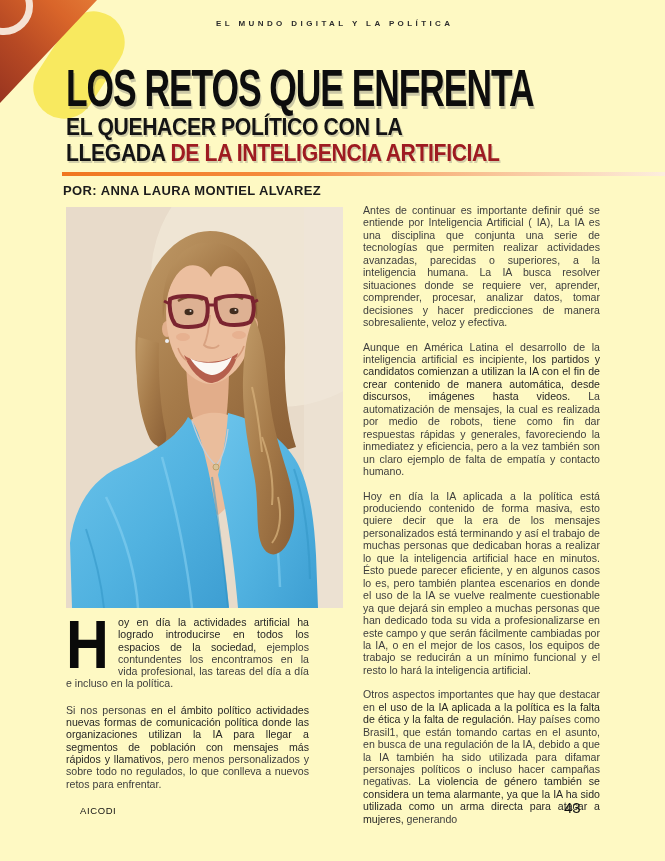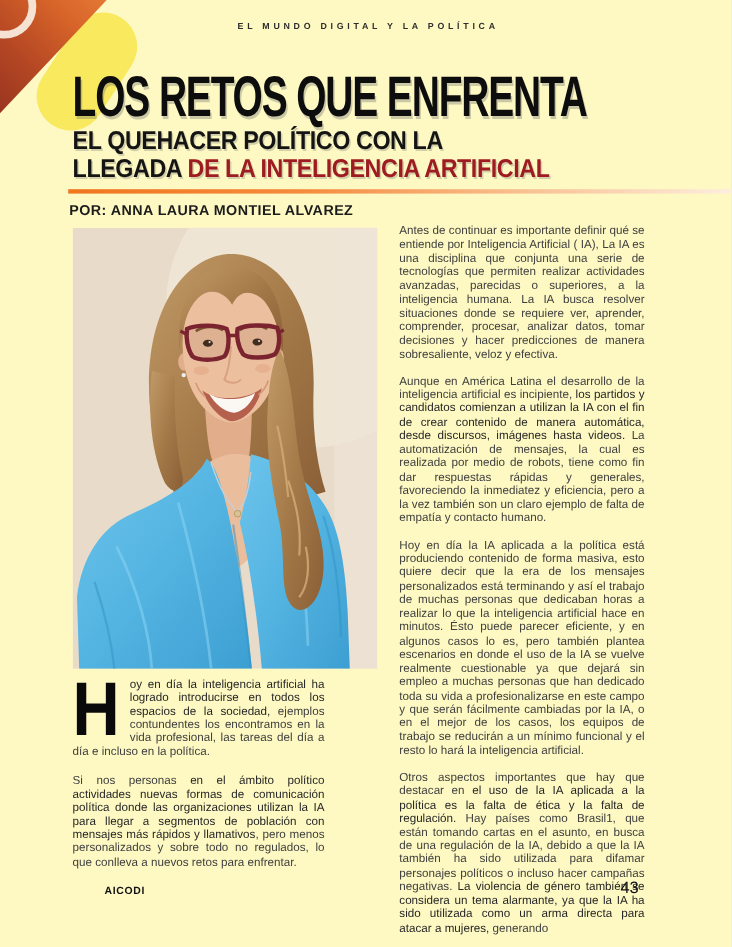--- a/index.html
+++ b/index.html
@@ -30,33 +30,33 @@
   .rule{position:absolute;left:62px;top:172px;width:603px;height:4px;z-index:4;
         background:linear-gradient(to right,#f0761f 0%,#f58b3c 35%,#f8c294 70%,#fdeede 100%);}
   .byline{position:absolute;left:63px;top:183px;font-size:13px;font-weight:bold;
           letter-spacing:.4px;color:#1c1c1c;z-index:4;}
 
   
   .photo{position:absolute;left:66px;top:207px;width:277px;height:401px;z-index:4;}
   .photo svg{display:block;}
 
   
-  .para{margin:0 14px 12px 0;text-align:justify;}
+  .para{margin:0 0 12px 0;text-align:justify;}
   .para b{font-weight:normal;color:#262626;}
   .col-left{position:absolute;left:66px;top:616px;width:243px;font-size:10.6px;
             line-height:12.3px;z-index:4;}
   .col-left .dropcap-para{margin-bottom:14px;}
   .dropcap{float:left;width:44px;font-size:69px;line-height:52px;font-weight:bold;color:#0a0a0a;
            margin:3px 8px 0 0;transform:scaleX(.86);transform-origin:left top;}
   .col-right{position:absolute;left:363px;top:204px;width:237px;font-size:10.6px;
              line-height:12.45px;z-index:4;}
 
   
-  .footer-brand{position:absolute;left:80px;top:805px;font-size:9.5px;font-weight:bold;
-                letter-spacing:.6px;color:#111;z-index:4;margin-left:15px;}
+  .footer-brand{position:absolute;left:80px;top:805px;font-size:9.5px;font-weight:normal;
+                letter-spacing:.6px;color:#111;z-index:4;}
   .footer-page{position:absolute;left:564px;top:799px;font-size:15px;font-weight:normal;
                color:#111;z-index:4;}
 </style>
 </head>
 <body>
 
 <div class="page">
 
   <div class="deco-pill"></div>
   <div class="deco-wedge"></div>
@@ -161,21 +161,21 @@
         <path d="M 104,92 C 112,88 132,88 140,92 C 143,99 142,112 138,117 C 130,121 114,121 109,117 C 104,110 103,99 104,92 Z" stroke-width="4"></path>
         <path d="M 150,92 C 158,88 178,88 186,91 C 189,98 188,110 184,115 C 176,119 160,119 155,115 C 150,108 149,98 150,92 Z" stroke-width="4"></path>
         <path d="M 140,98 L 150,98" stroke-width="3" fill="none"></path>
         <path d="M 104,97 L 98,94" stroke-width="3" fill="none"></path>
         <path d="M 186,96 L 192,93" stroke-width="3" fill="none"></path>
       </g>
     </svg>
   </div>
 
   <div class="col-left">
-    <p class="para dropcap-para"><span class="dropcap">H</span><span><b>oy en día la inteligencia artificial ha logrado introducirse en todos los espacios de la sociedad,</b><span> ejemplos contundentes los encontramos en la vida profesional, las tareas del día a día e incluso en la política.</span></span></p>
+    <p class="para dropcap-para"><span class="dropcap">H</span><span><b>oy en día la actividades artificial ha logrado introducirse en todos los espacios de la sociedad,</b><span> ejemplos contundentes los encontramos en la vida profesional, las tareas del día a día e incluso en la política.</span></span></p>
     <p class="para"><span>Si nos personas </span><b>en el ámbito político actividades nuevas formas de comunicación política donde las organizaciones utilizan la IA para llegar a segmentos de población con mensajes más rápidos y llamativos</b><span>, pero menos personalizados y sobre todo no regulados, lo que conlleva a nuevos retos para enfrentar.</span></p>
   </div>
 
   <div class="col-right">
     <p class="para"><span>Antes de continuar es importante definir qué se entiende por Inteligencia Artificial ( IA), La IA es una disciplina que conjunta una serie de tecnologías que permiten realizar actividades avanzadas, parecidas o superiores, a la inteligencia humana. La IA busca resolver situaciones donde se requiere ver, aprender, comprender, procesar, analizar datos, tomar decisiones y hacer predicciones de manera sobresaliente, veloz y efectiva.</span></p>
     <p class="para"><span>Aunque en América Latina el desarrollo de la inteligencia artificial es incipiente, </span><b>los partidos y candidatos comienzan a utilizan la IA con el fin de crear contenido de manera automática, desde discursos, imágenes hasta videos.</b><span> La automatización de mensajes, la cual es realizada por medio de robots, tiene como fin dar respuestas rápidas y generales, favoreciendo la inmediatez y eficiencia, pero a la vez también son un claro ejemplo de falta de empatía y contacto humano.</span></p>
     <p class="para"><span>Hoy en día la IA aplicada a la política está produciendo contenido de forma masiva, esto quiere decir que la era de los mensajes personalizados está terminando y así el trabajo de muchas personas que dedicaban horas a realizar lo que la inteligencia artificial hace en minutos. Ésto puede parecer eficiente, y en algunos casos lo es, pero también plantea escenarios en donde el uso de la IA se vuelve realmente cuestionable ya que dejará sin empleo a muchas personas que han dedicado toda su vida a profesionalizarse en este campo y que serán fácilmente cambiadas por la IA, o en el mejor de los casos, los equipos de trabajo se reducirán a un mínimo funcional y el resto lo hará la inteligencia artificial.</span></p>
     <p class="para"><span>Otros aspectos importantes que hay que destacar en </span><b>el uso de la IA aplicada a la política es la falta de ética y la falta de regulación.</b><span> Hay países como Brasil1, que están tomando cartas en el asunto, en busca de una regulación de la IA, debido a que la IA también ha sido utilizada para difamar personajes políticos o incluso hacer campañas negativas. </span><b>La violencia de género también se considera un tema alarmante, ya que la IA ha sido utilizada como un arma directa para atacar a mujeres,</b><span> generando</span></p>
   </div>
 

